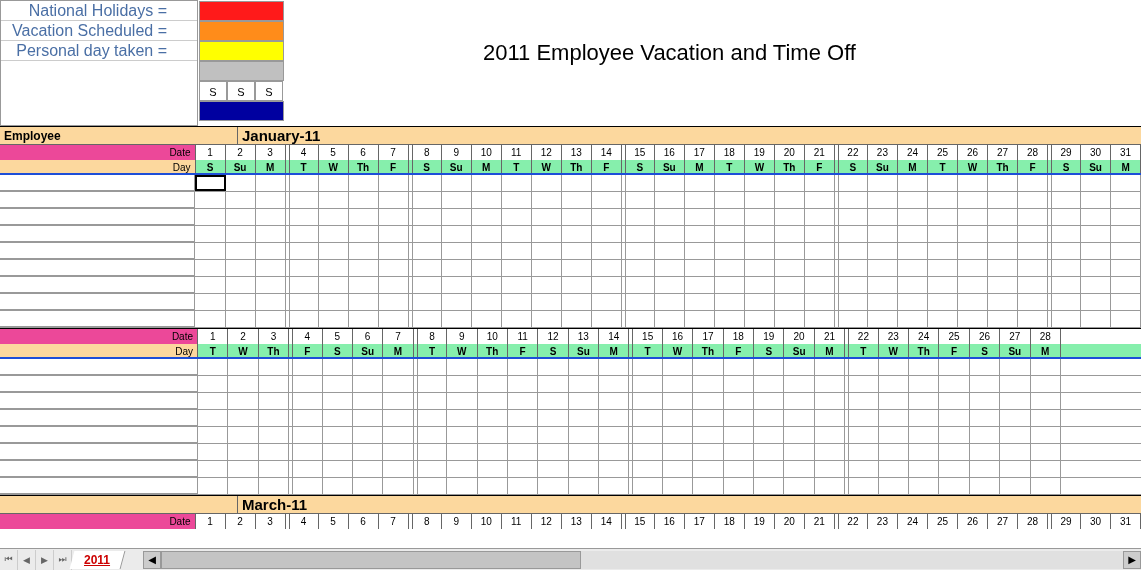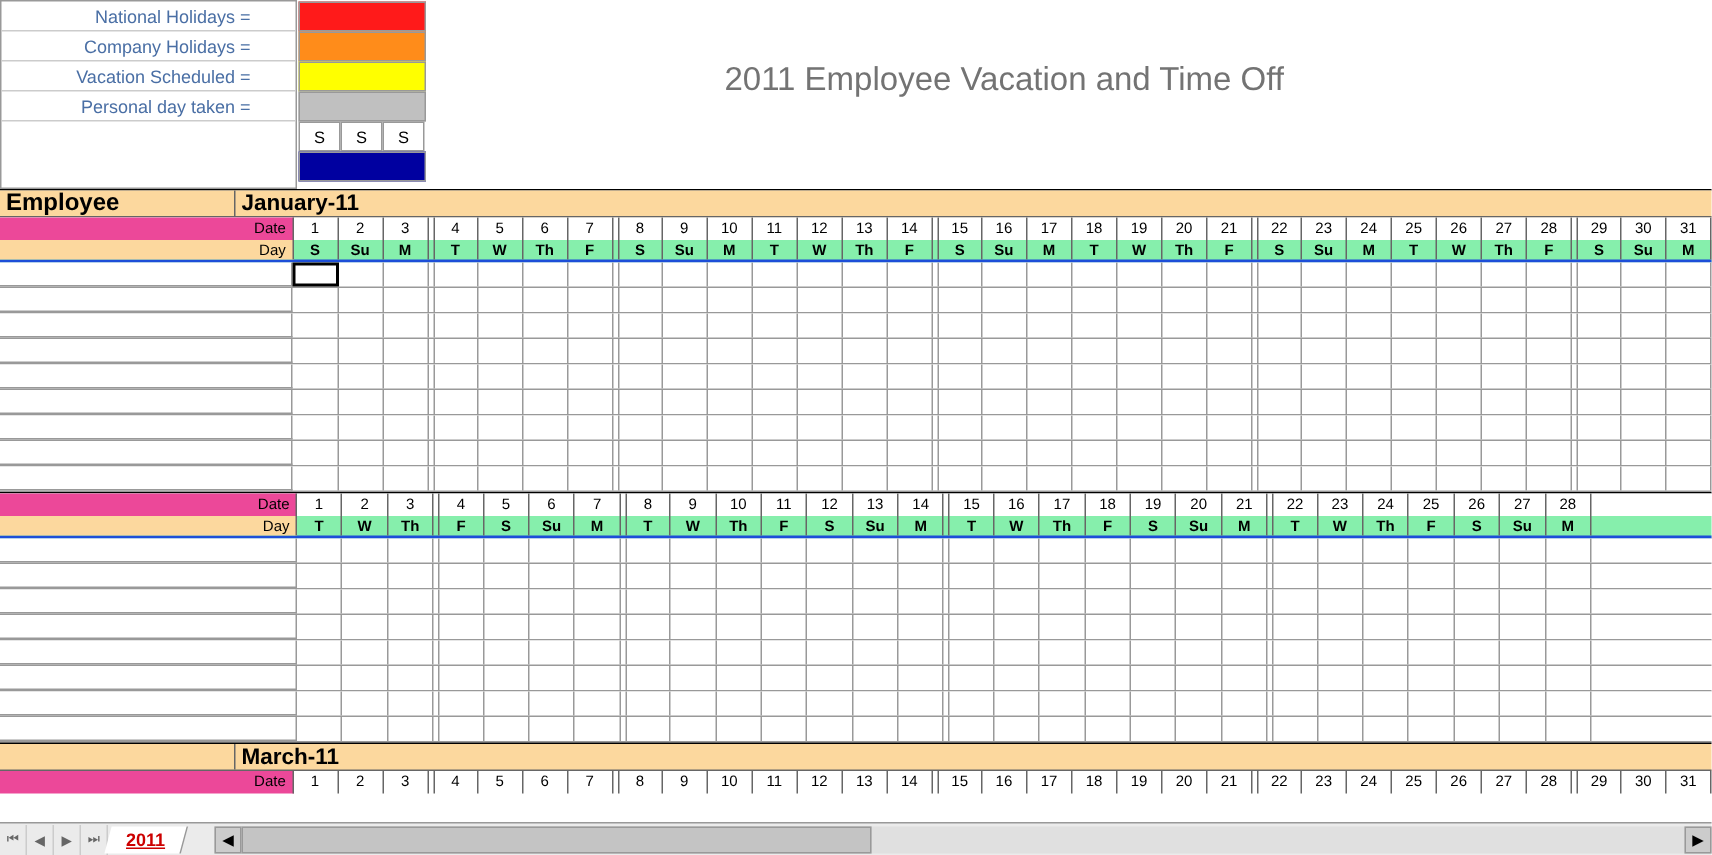--- a/index.html
+++ b/index.html
@@ -27,61 +27,61 @@
       height: 20px;
       border-bottom: 1px solid #ccc;
     }
     .legend-row:last-child { border-bottom: none; }
     .legend-label {
       width: 170px;
       text-align: right;
       padding-right: 4px;
       line-height: 20px;
       color: #4a6fa5;
-      font-size: 12px;
+      font-size: 16px;
     }
     .sick-cell {
       width: 28px;
       height: 20px;
       text-align: center;
       line-height: 20px;
       border-left: 1px solid #ccc;
       font-size: 11px;
     }
     .title-area {
       flex: 1;
       display: flex;
       align-items: flex-start;
       justify-content: center;
       padding-top: 40px;
     }
     .title {
       font-size: 22px;
       font-weight: normal;
-      color: #737373;
+      color: #000000;
     }
     .data-area {
       position: relative;
     }
     .month-block {
       border-top: 1px solid #000;
     }
     .month-header-row {
       display: flex;
       background: #fcd89e;
       height: 18px;
       border-bottom: 1px solid #666;
     }
     .employee-header {
-      width: 157px;
+      width: 238px;
       font-weight: bold;
       padding-left: 4px;
       line-height: 18px;
       border-right: 1px solid #666;
-      font-size: 16px;
+      font-size: 12px;
     }
     .month-header {
       font-weight: bold;
       padding-left: 4px;
       line-height: 18px;
       font-size: 15px;
     }
     .date-row, .day-row {
       display: flex;
       height: 15px;
@@ -202,23 +202,20 @@
 </head>
 <body>
 
 <div class="container">
   <div class="header-area">
     <div class="legend" id="legend-root" style="position:relative;">
         <div class="legend-row">
           <div class="legend-label">National Holidays =</div>
         </div>
         <div class="swatch-wide" style="top: 0px; background: rgb(255, 26, 26);"></div>
-        <div class="legend-row">
-          <div class="legend-label">Company Holidays =</div>
-        </div>
         <div class="swatch-wide" style="top: 20px; background: rgb(255, 140, 26);"></div>
         <div class="legend-row">
           <div class="legend-label">Vacation Scheduled =</div>
         </div>
         <div class="swatch-wide" style="top: 40px; background: rgb(255, 255, 0);"></div>
         <div class="swatch-wide" style="top: 60px; background: rgb(192, 192, 192);"></div>
         <div style="position: absolute; left: 198px; top: 80px; display: flex;">
           <div class="sick-cell" style="border: 1px solid rgb(153, 153, 153);">S</div>
           <div class="sick-cell" style="border: 1px solid rgb(153, 153, 153);">S</div>
           <div class="sick-cell" style="border: 1px solid rgb(153, 153, 153);">S</div>

